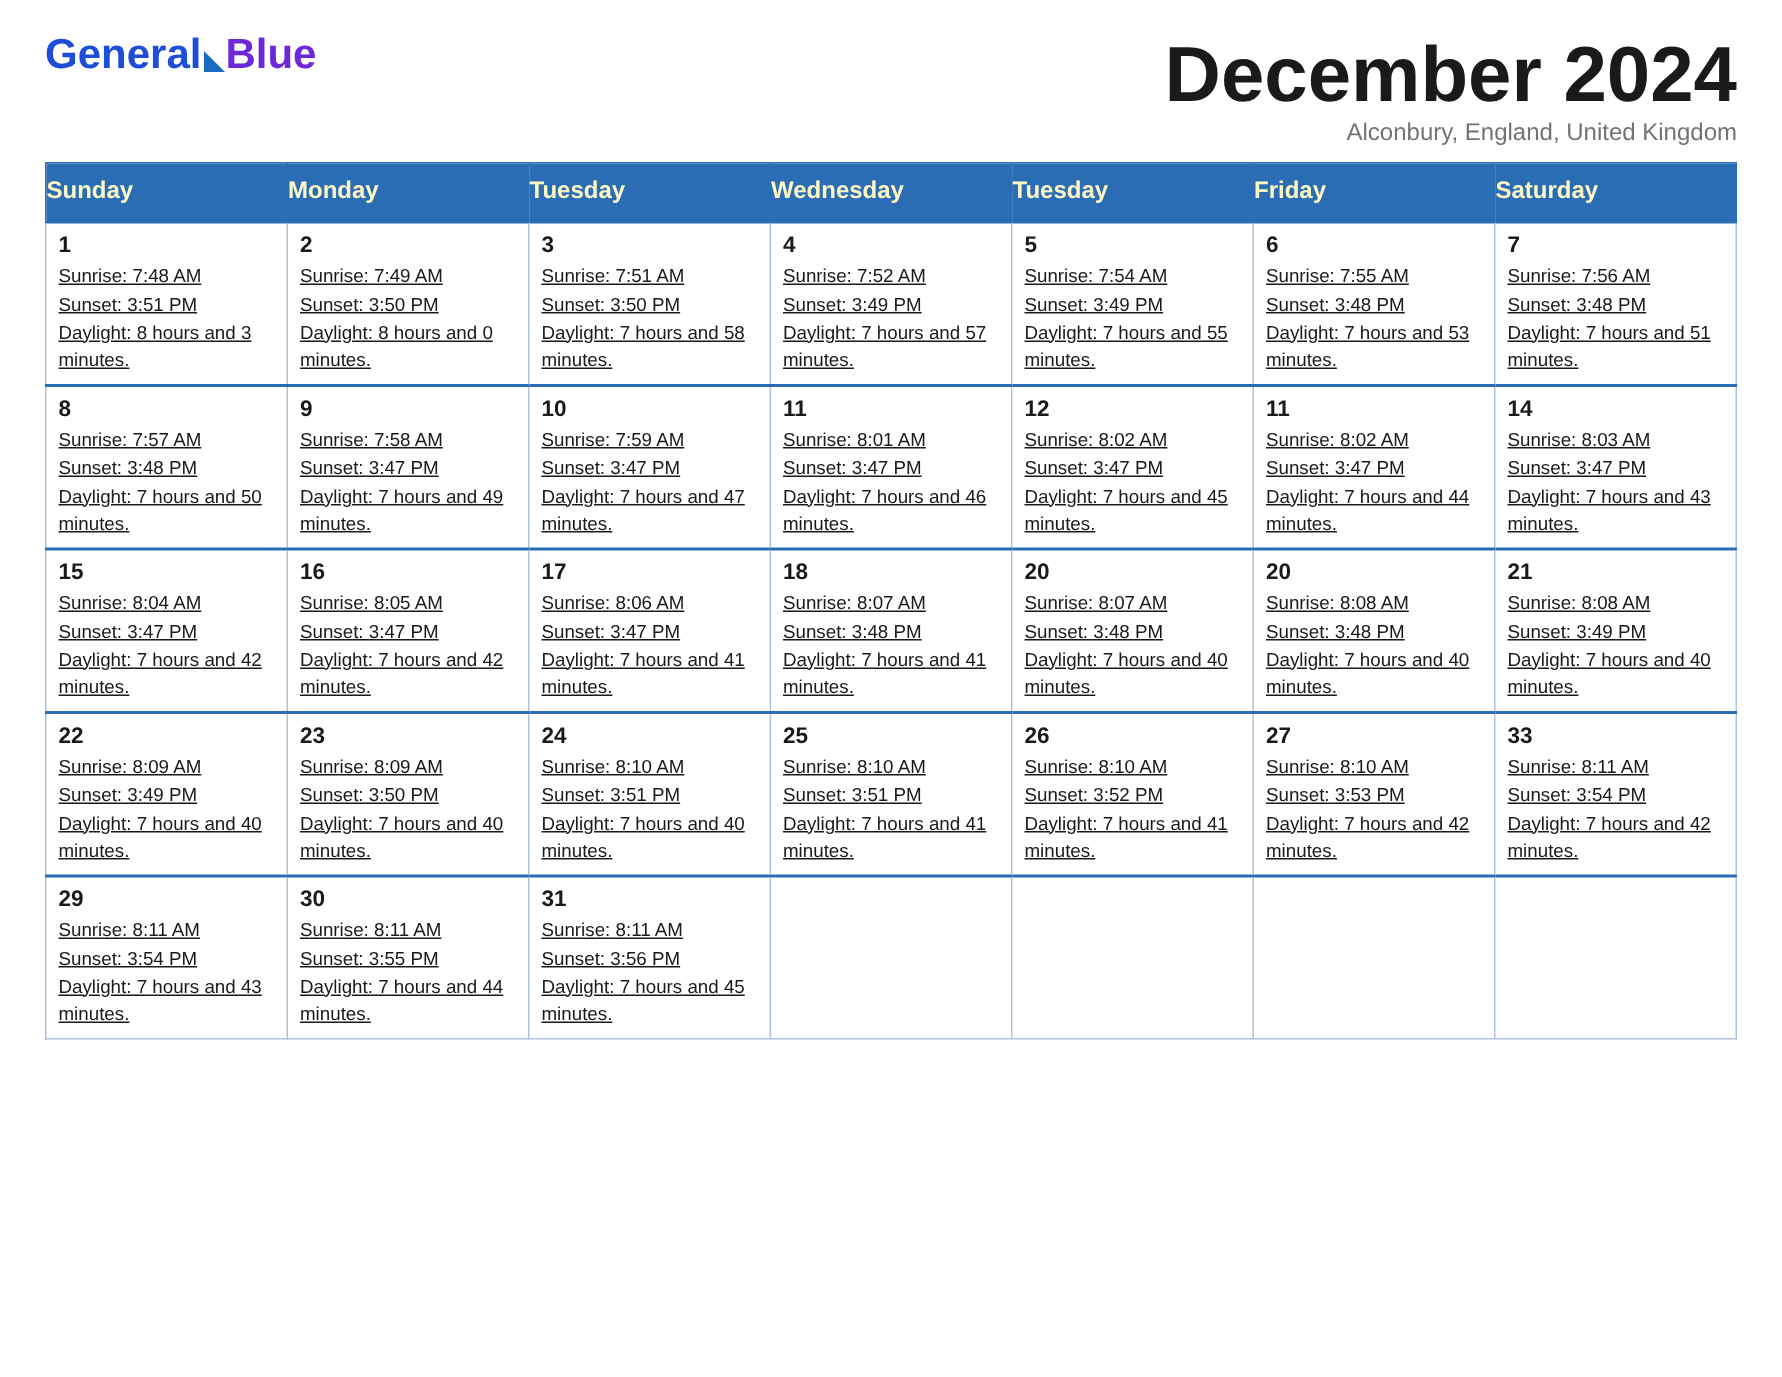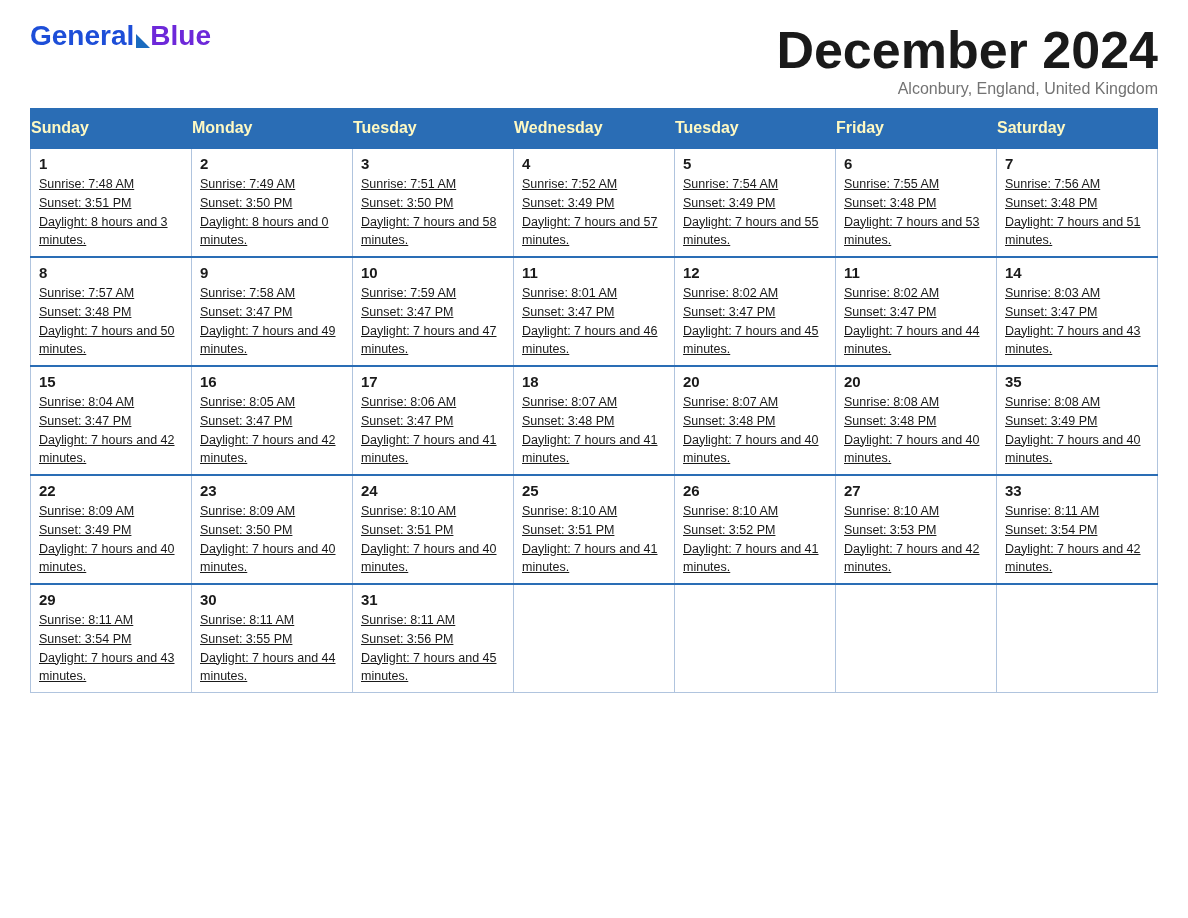--- a/index.html
+++ b/index.html
@@ -140,21 +140,21 @@
         <td><span class="day-number">11</span><span class="day-info">Sunrise: 8:02 AM<br>Sunset: 3:47 PM<br>Daylight: 7 hours and 44 minutes.</span></td>
         <td><span class="day-number">14</span><span class="day-info">Sunrise: 8:03 AM<br>Sunset: 3:47 PM<br>Daylight: 7 hours and 43 minutes.</span></td>
       </tr>
       <tr>
         <td><span class="day-number">15</span><span class="day-info">Sunrise: 8:04 AM<br>Sunset: 3:47 PM<br>Daylight: 7 hours and 42 minutes.</span></td>
         <td><span class="day-number">16</span><span class="day-info">Sunrise: 8:05 AM<br>Sunset: 3:47 PM<br>Daylight: 7 hours and 42 minutes.</span></td>
         <td><span class="day-number">17</span><span class="day-info">Sunrise: 8:06 AM<br>Sunset: 3:47 PM<br>Daylight: 7 hours and 41 minutes.</span></td>
         <td><span class="day-number">18</span><span class="day-info">Sunrise: 8:07 AM<br>Sunset: 3:48 PM<br>Daylight: 7 hours and 41 minutes.</span></td>
         <td><span class="day-number">20</span><span class="day-info">Sunrise: 8:07 AM<br>Sunset: 3:48 PM<br>Daylight: 7 hours and 40 minutes.</span></td>
         <td><span class="day-number">20</span><span class="day-info">Sunrise: 8:08 AM<br>Sunset: 3:48 PM<br>Daylight: 7 hours and 40 minutes.</span></td>
-        <td><span class="day-number">35</span><span class="day-info">Sunrise: 8:08 AM<br>Sunset: 3:49 PM<br>Daylight: 7 hours and 40 minutes.</span></td>
+        <td><span class="day-number">21</span><span class="day-info">Sunrise: 8:08 AM<br>Sunset: 3:49 PM<br>Daylight: 7 hours and 40 minutes.</span></td>
       </tr>
       <tr>
         <td><span class="day-number">22</span><span class="day-info">Sunrise: 8:09 AM<br>Sunset: 3:49 PM<br>Daylight: 7 hours and 40 minutes.</span></td>
         <td><span class="day-number">23</span><span class="day-info">Sunrise: 8:09 AM<br>Sunset: 3:50 PM<br>Daylight: 7 hours and 40 minutes.</span></td>
         <td><span class="day-number">24</span><span class="day-info">Sunrise: 8:10 AM<br>Sunset: 3:51 PM<br>Daylight: 7 hours and 40 minutes.</span></td>
         <td><span class="day-number">25</span><span class="day-info">Sunrise: 8:10 AM<br>Sunset: 3:51 PM<br>Daylight: 7 hours and 41 minutes.</span></td>
         <td><span class="day-number">26</span><span class="day-info">Sunrise: 8:10 AM<br>Sunset: 3:52 PM<br>Daylight: 7 hours and 41 minutes.</span></td>
         <td><span class="day-number">27</span><span class="day-info">Sunrise: 8:10 AM<br>Sunset: 3:53 PM<br>Daylight: 7 hours and 42 minutes.</span></td>
         <td><span class="day-number">33</span><span class="day-info">Sunrise: 8:11 AM<br>Sunset: 3:54 PM<br>Daylight: 7 hours and 42 minutes.</span></td>
       </tr>

